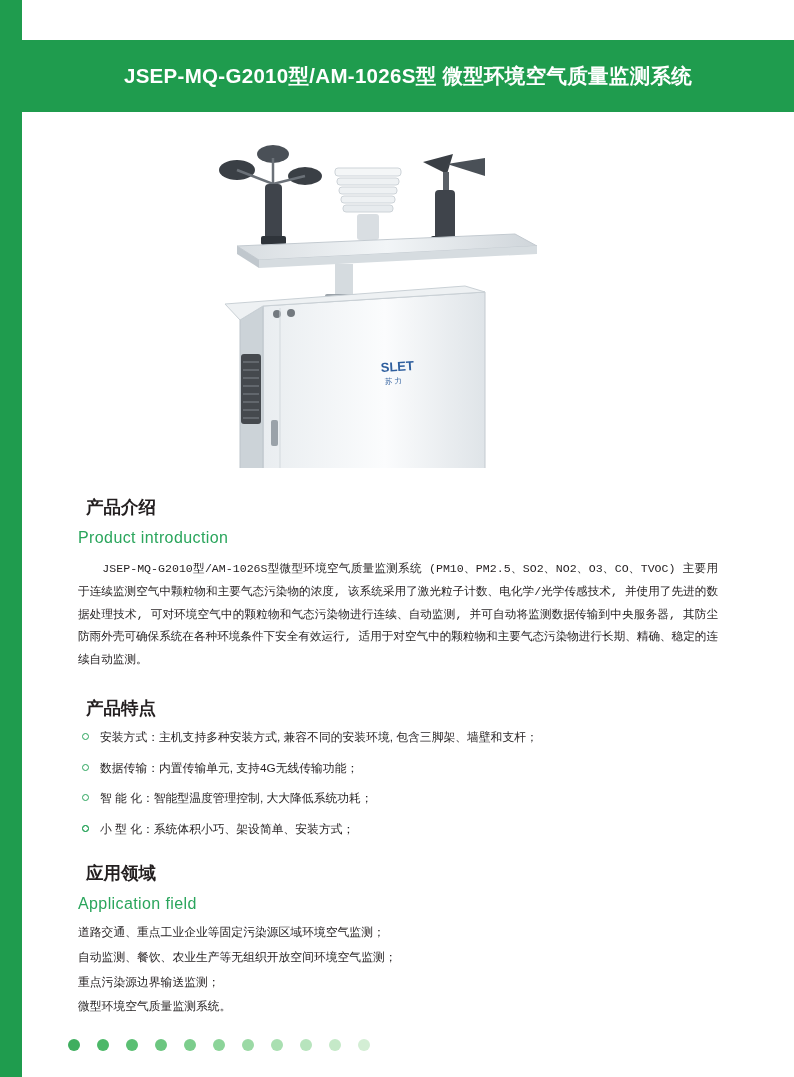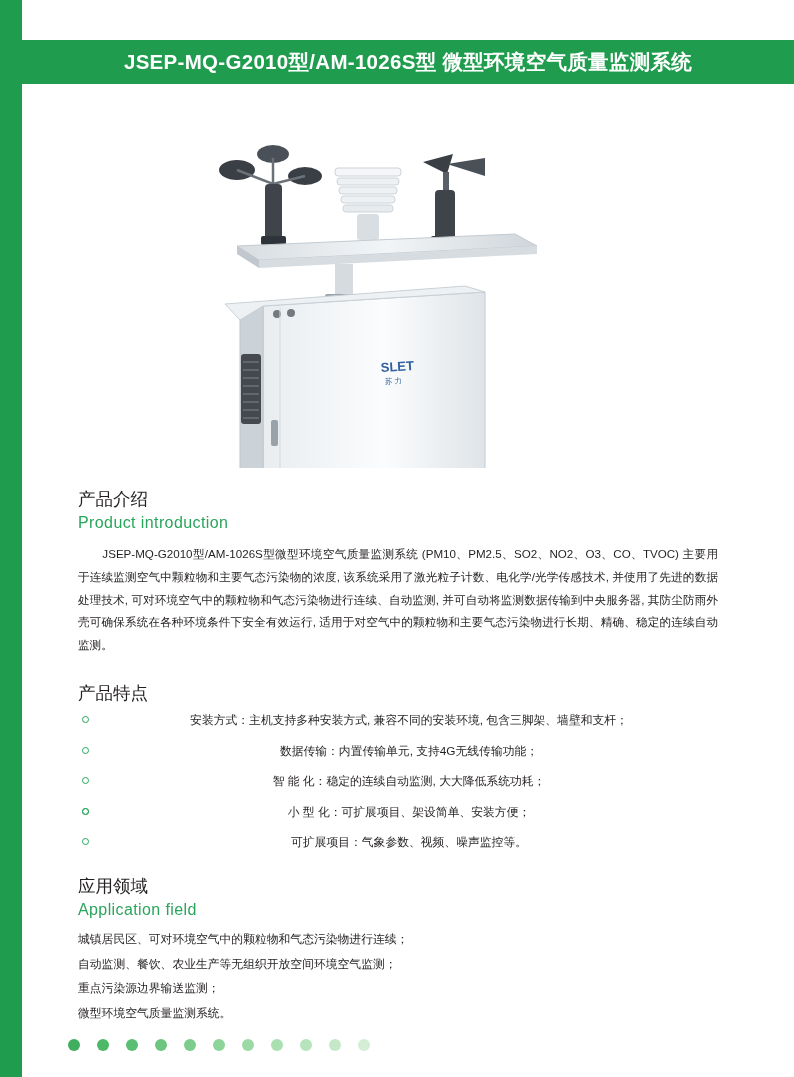--- a/index.html
+++ b/index.html
@@ -25,21 +25,21 @@
     height: 1077px;
     background: #1f9c4e;
   }
 
   
   .header-bar {
     position: absolute;
     left: 22px;
     top: 40px;
     width: 772px;
-    height: 44px;
+    height: 72px;
     background: #1f9c4e;
     display: flex;
     align-items: center;
     justify-content: center;
   }
   .header-title {
     color: #ffffff;
     font-size: 20.5px;
     font-weight: bold;
     letter-spacing: 0.3px;
@@ -62,23 +62,23 @@
   
   .content {
     position: absolute;
     left: 78px;
     top: 488px;
     width: 640px;
   }
 
   .sec-title-cn {
     font-size: 17.5px;
-    font-weight: normal;
-    color: #231f20;
-    margin: 0;
+    font-weight: bold;
+    color: #231f20;
+    margin: 8px;
     line-height: 1.35;
   }
   .sec-title-en {
     font-size: 16px;
     color: #2aa55c;
     margin: 1px 0 10px 0;
     line-height: 1.3;
     letter-spacing: 0.4px;
   }
 
@@ -89,21 +89,20 @@
     text-align: justify;
     margin: 0;
   }
 
   .block-features { margin-top: 26px; }
 
   ul.feature-list {
     list-style: none;
     margin: 6px 0 0 0;
     padding: 0;
-    text-align: center;
   }
   ul.feature-list li {
     position: relative;
     padding-left: 22px;
     font-size: 11.8px;
     line-height: 1.45;
     margin-bottom: 13.5px;
     color: #231f20;
   }
   ul.feature-list li .bullet {
@@ -253,57 +252,53 @@
       <rect x="60" y="372" width="12" height="9" fill="#55595e"></rect>
     </g>
   </svg>
 </div>
 
 <div class="content">
 
   <section>
     <h2 class="sec-title-cn">产品介绍</h2>
     <div class="sec-title-en">Product  introduction</div>
-    <p class="para" style="text-indent: 2.1em;">JSEP-MQ-G2010型/AM-1026S型微型环境空气质量监测系统 (PM10、PM2.5、SO2、NO2、O3、CO、TVOC) 主要用于连续监测空气中颗粒物和主要气态污染物的浓度, 该系统采用了激光粒子计数、电化学/光学传感技术, 并使用了先进的数据处理技术, 可对环境空气中的颗粒物和气态污染物进行连续、自动监测, 并可自动将监测数据传输到中央服务器, 其防尘防雨外壳可确保系统在各种环境条件下安全有效运行, 适用于对空气中的颗粒物和主要气态污染物进行长期、精确、稳定的连续自动监测。</p>
+    <p class="para" style="text-indent: 2.1em; font-family: Liberation Mono, monospace;">JSEP-MQ-G2010型/AM-1026S型微型环境空气质量监测系统 (PM10、PM2.5、SO2、NO2、O3、CO、TVOC) 主要用于连续监测空气中颗粒物和主要气态污染物的浓度, 该系统采用了激光粒子计数、电化学/光学传感技术, 并使用了先进的数据处理技术, 可对环境空气中的颗粒物和气态污染物进行连续、自动监测, 并可自动将监测数据传输到中央服务器, 其防尘防雨外壳可确保系统在各种环境条件下安全有效运行, 适用于对空气中的颗粒物和主要气态污染物进行长期、精确、稳定的连续自动监测。</p>
   </section>
 
   <section class="block-features">
     <h2 class="sec-title-cn">产品特点</h2>
     <ul class="feature-list">
       <li>
         <span class="bullet"></span>
         <span>安装方式：主机支持多种安装方式, 兼容不同的安装环境, 包含三脚架、墙壁和支杆；</span>
       </li>
       <li>
         <span class="bullet"></span>
         <span>数据传输：内置传输单元, 支持4G无线传输功能；</span>
       </li>
       <li>
         <span class="bullet"></span>
-        <span>智 能 化：稳定的连续自动监测, 大大降低系统功耗；</span>
-      </li>
-      <li>
-        <span class="bullet"></span>
-      </li>
-      <li>
-        <span class="bullet"></span>
-        <span>小 型 化：可扩展项目、架设简单、安装方便；</span>
-      </li>
-      <li>
-        <span class="bullet"></span>
-        <span>可扩展项目：气象参数、视频、噪声监控等。</span>
+        <span>智 能 化：智能型温度管理控制, 大大降低系统功耗；</span>
+      </li>
+      <li>
+        <span class="bullet"></span>
+      </li>
+      <li>
+        <span class="bullet"></span>
+        <span>小 型 化：系统体积小巧、架设简单、安装方式；</span>
       </li>
     </ul>
   </section>
 
   <section class="block-application">
     <h2 class="sec-title-cn">应用领域</h2>
     <div class="sec-title-en">Application field</div>
     <div class="app-lines">
-      <p>城镇居民区、可对环境空气中的颗粒物和气态污染物进行连续；</p>
+      <p>道路交通、重点工业企业等固定污染源区域环境空气监测；</p>
       <p>自动监测、餐饮、农业生产等无组织开放空间环境空气监测；</p>
       <p>重点污染源边界输送监测；</p>
       <p>微型环境空气质量监测系统。</p>
     </div>
   </section>
 </div>
 
 <div class="footer">
   <div class="page-number">18</div>
   <div class="dots">

